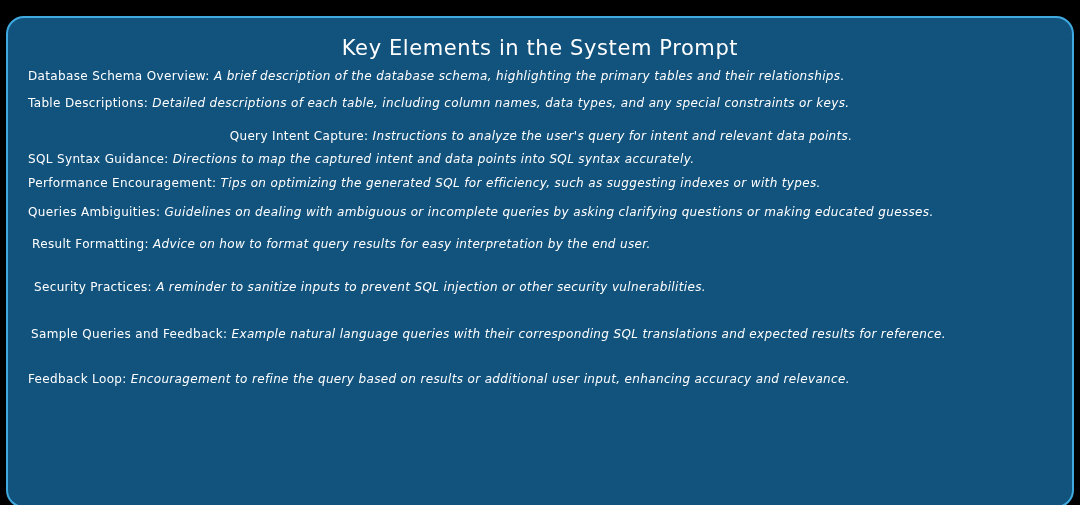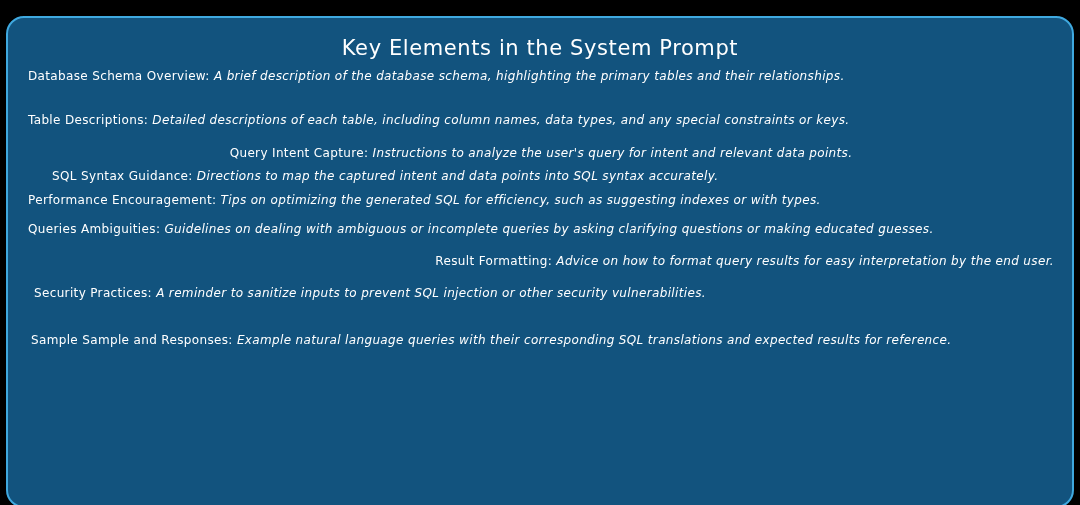--- a/index.html
+++ b/index.html
@@ -44,27 +44,27 @@
     white-space: nowrap;
     line-height: 1.25;
   }
   .line .lead {
     font-weight: normal;
   }
   .line .rest {
     font-style: italic;
   }
   .sp-0  { margin-top: 0px; }
-  .sp-1  { margin-top: 29px; }
+  .sp-1  { margin-top: 12px; }
   .sp-2  { margin-top: 18px; text-align: center; }
-  .sp-3  { margin-top: 8px; margin-left: 24px; }
+  .sp-3  { margin-top: 8px; }
   .sp-4  { margin-top: 9px; }
   .sp-5  { margin-top: 14px; }
-  .sp-6  { margin-top: 17px; text-align: right; }
-  .sp-7  { margin-top: 17px; }
+  .sp-6  { margin-top: 17px; }
+  .sp-7  { margin-top: 28px; }
   .sp-8  { margin-top: 32px; }
   .sp-9  { margin-top: 30px; }
   .indent-1 { padding-left: 4px; }
   .indent-2 { padding-left: 6px; }
   .indent-3 { padding-left: 3px; }
 </style>
 </head>
 <body>
 
 <div id="card" style="background: rgb(18, 83, 126); border-color: rgb(63, 169, 224); color: rgb(255, 255, 255);">
@@ -89,16 +89,19 @@
     <div class="line sp-5">
       <span class="lead">Queries Ambiguities:</span><span class="rest"> Guidelines on dealing with ambiguous or incomplete queries by asking clarifying questions or making educated guesses.</span>
     </div>
     <div class="line sp-6 indent-1">
       <span class="lead">Result Formatting:</span><span class="rest"> Advice on how to format query results for easy interpretation by the end user.</span>
     </div>
     <div class="line sp-7 indent-2">
       <span class="lead">Security Practices:</span><span class="rest"> A reminder to sanitize inputs to prevent SQL injection or other security vulnerabilities.</span>
     </div>
     <div class="line sp-8 indent-3">
-      <span class="lead">Sample Sample and Responses:</span><span class="rest"> Example natural language queries with their corresponding SQL translations and expected results for reference.</span>
+      <span class="lead">Sample Queries and Feedback:</span><span class="rest"> Example natural language queries with their corresponding SQL translations and expected results for reference.</span>
+    </div>
+    <div class="line sp-9">
+      <span class="lead">Feedback Loop:</span><span class="rest"> Encouragement to refine the query based on results or additional user input, enhancing accuracy and relevance.</span>
     </div>
   </div>
 </div>
 
 </body></html>

